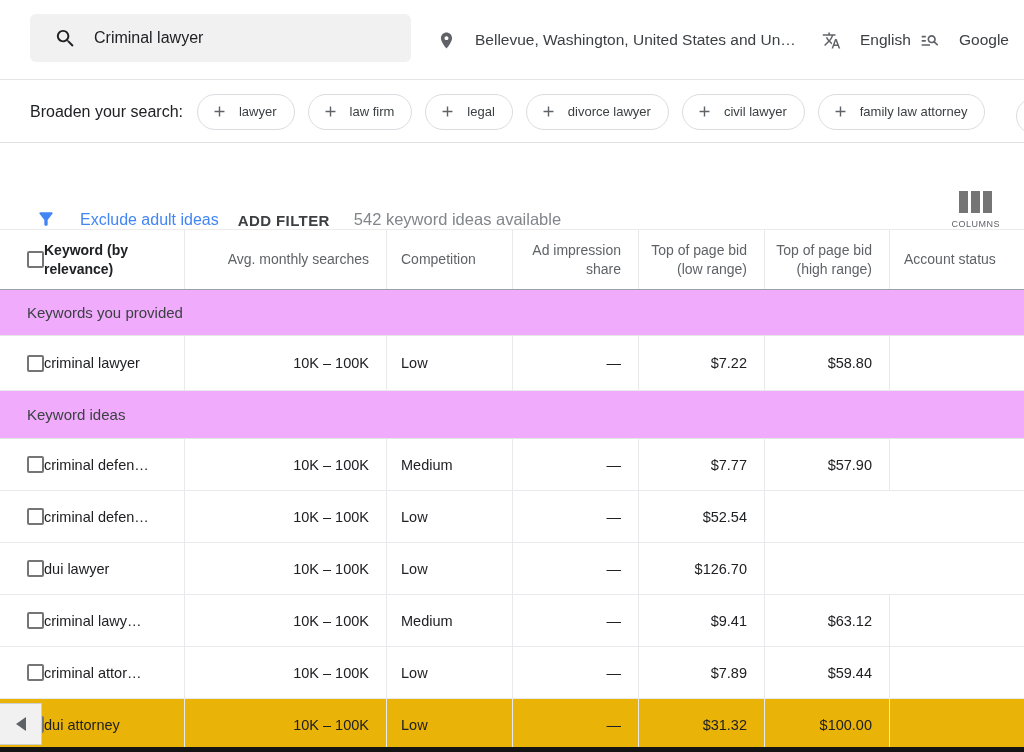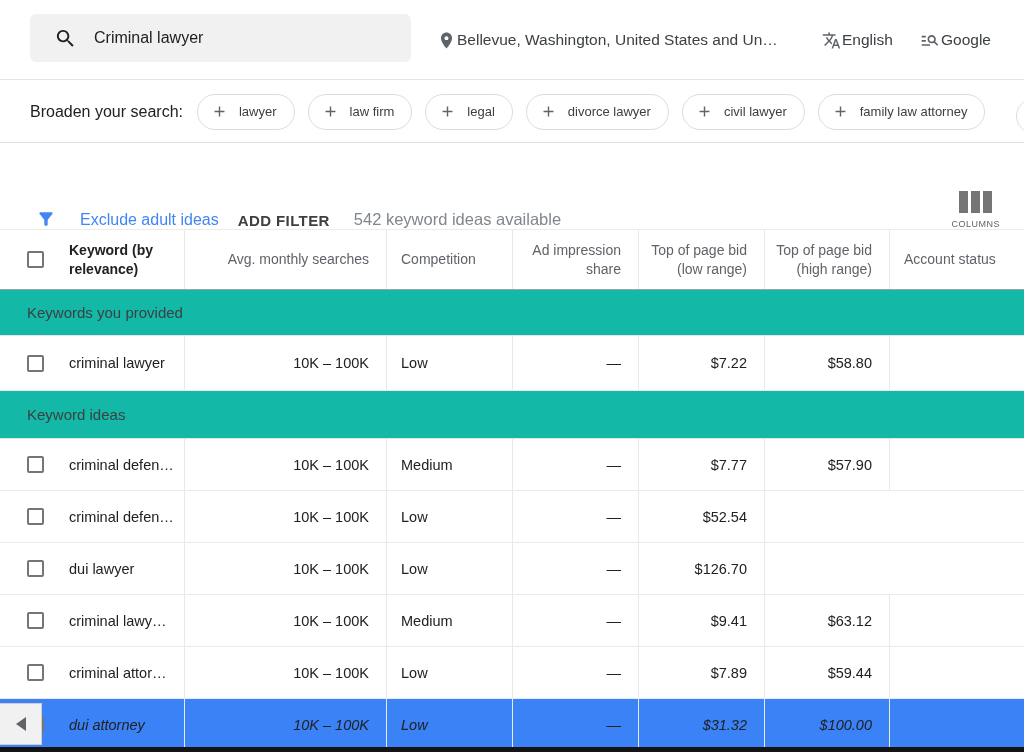--- a/index.html
+++ b/index.html
@@ -8,21 +8,21 @@
     position:relative; overflow:hidden; background:#fff;
     font-family:"Liberation Sans","DejaVu Sans",sans-serif;
     color:#202124;
   }
   svg { display:block; }
 
   
   .topbar { position:absolute; top:0; left:0; width:1024px; height:80px; background:#fff; border-bottom:1px solid #e4e4e4; }
   .search-box { position:absolute; left:30px; top:14px; width:381px; height:48px; background:#f1f1f1; border-radius:6px; display:flex; align-items:center; padding-left:24px; gap:17px; }
   .search-text { font-size:16px; color:#202124; }
-  .tb-group { position:absolute; top:0; height:80px; display:flex; align-items:center; gap:1px; color:#3c4043; font-size:15.5px; }
+  .tb-group { position:absolute; top:0; height:80px; display:flex; align-items:center; gap:19px; color:#3c4043; font-size:15.5px; }
   .tb-loc { left:437px; }
   .tb-lang { left:822px; }
   .tb-net { left:920px; }
   .tb-icon { color:#5f6368; }
 
   
   .broaden-row { position:absolute; top:81px; left:0; width:1024px; height:62px; display:flex; align-items:center; border-bottom:1px solid #dfe1e5; background:#fff; }
   .broaden-label { margin-left:30px; font-size:16px; color:#202124; white-space:nowrap; }
   .chips { display:flex; gap:13px; margin-left:14px; }
   .chip { height:36px; border:1px solid #dadce0; border-radius:18px; background:#fff; display:flex; align-items:center; padding:0 17px 0 13px; gap:11px; font-size:13px; color:#3c4043; white-space:nowrap; cursor:pointer; }
@@ -42,30 +42,30 @@
 
   
   .table { position:absolute; top:229px; left:0; width:1024px; }
   .trow { display:grid; grid-template-columns:185px 202px 126px 126px 126px 125px 134px; background:#fff; }
   .trow > div { display:flex; align-items:center; min-width:0; }
   .trow > div:not(:last-child) { border-right:1px solid #e7e9eb; }
   .thead { height:61px; border-top:1px solid #ececec; border-bottom:1px solid #9aa0a6; }
   .hc { font-size:14px; color:#5f6368; line-height:1.3; }
   .c-right { justify-content:flex-end; text-align:right; padding-right:17px; }
   .c-left  { padding-left:14px;text-align:center; }
-  .kw-cell { padding-left:27px; gap:25px; }
+  .kw-cell { padding-left:27px; }
   .hdr-kw { font-weight:bold; color:#202124; font-size:14px; line-height:1.3; max-width:104px; }
   .checkbox { width:17px; height:17px; border:2px solid #757575; border-radius:2px; background:#fff; flex:0 0 auto; cursor:pointer; }
-  .band { height:46px; background:#14b8a6; border-bottom:1px solid #e3e5e6; display:flex; align-items:center; padding-left:27px; font-size:15px; color:#3c4043; }
+  .band { height:46px; background:#f0abfc; border-bottom:1px solid #e3e5e6; display:flex; align-items:center; padding-left:27px; font-size:15px; color:#3c4043; }
   .band-2 { height:48px; }
   .row { border-bottom:1px solid #e8eaed; font-size:14.5px; color:#202124; }
   .row-1 { height:55px; }
   .row-n { height:52px; }
   .row-hl { background:#f4f4f4; }
-  .row-hl > div { background:#3b82f6;font-style:italic; }
+  .row-hl > div { background:#eab308; }
 
   
   .scroll-btn { position:absolute; left:0; top:703px; width:42px; height:42px; background:#f1f1f1; border:1px solid #cfcfcf; border-left:none; display:flex; align-items:center; justify-content:center; z-index:5; cursor:pointer; }
   .tri-left { width:0; height:0; border-top:7px solid transparent; border-bottom:7px solid transparent; border-right:10px solid #5f6368; }
   .bottom-bar { position:absolute; left:0; top:747px; width:1024px; height:5px; background:#141414; z-index:6; }
 </style>
 </head>
 <body>
 
 <div class="topbar">

